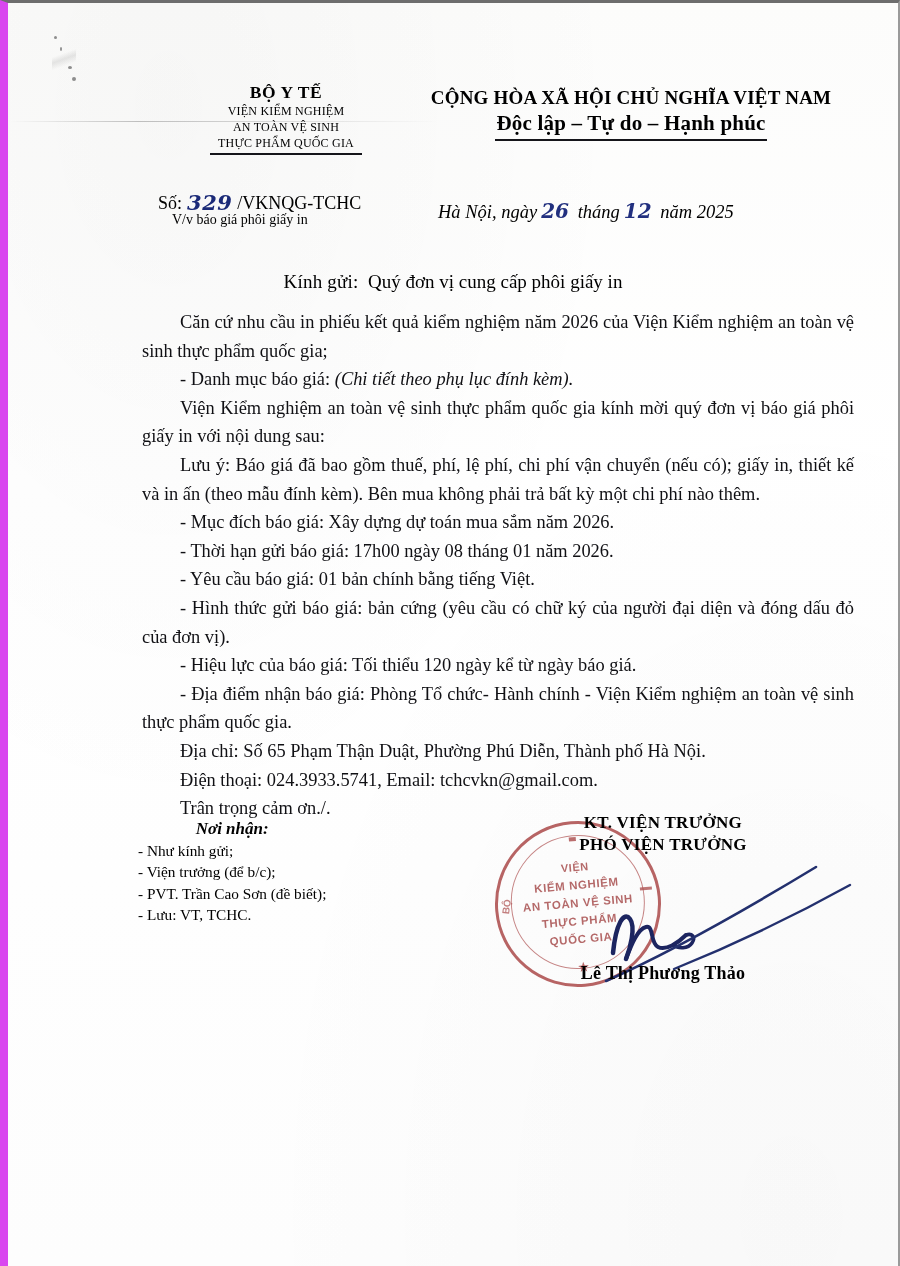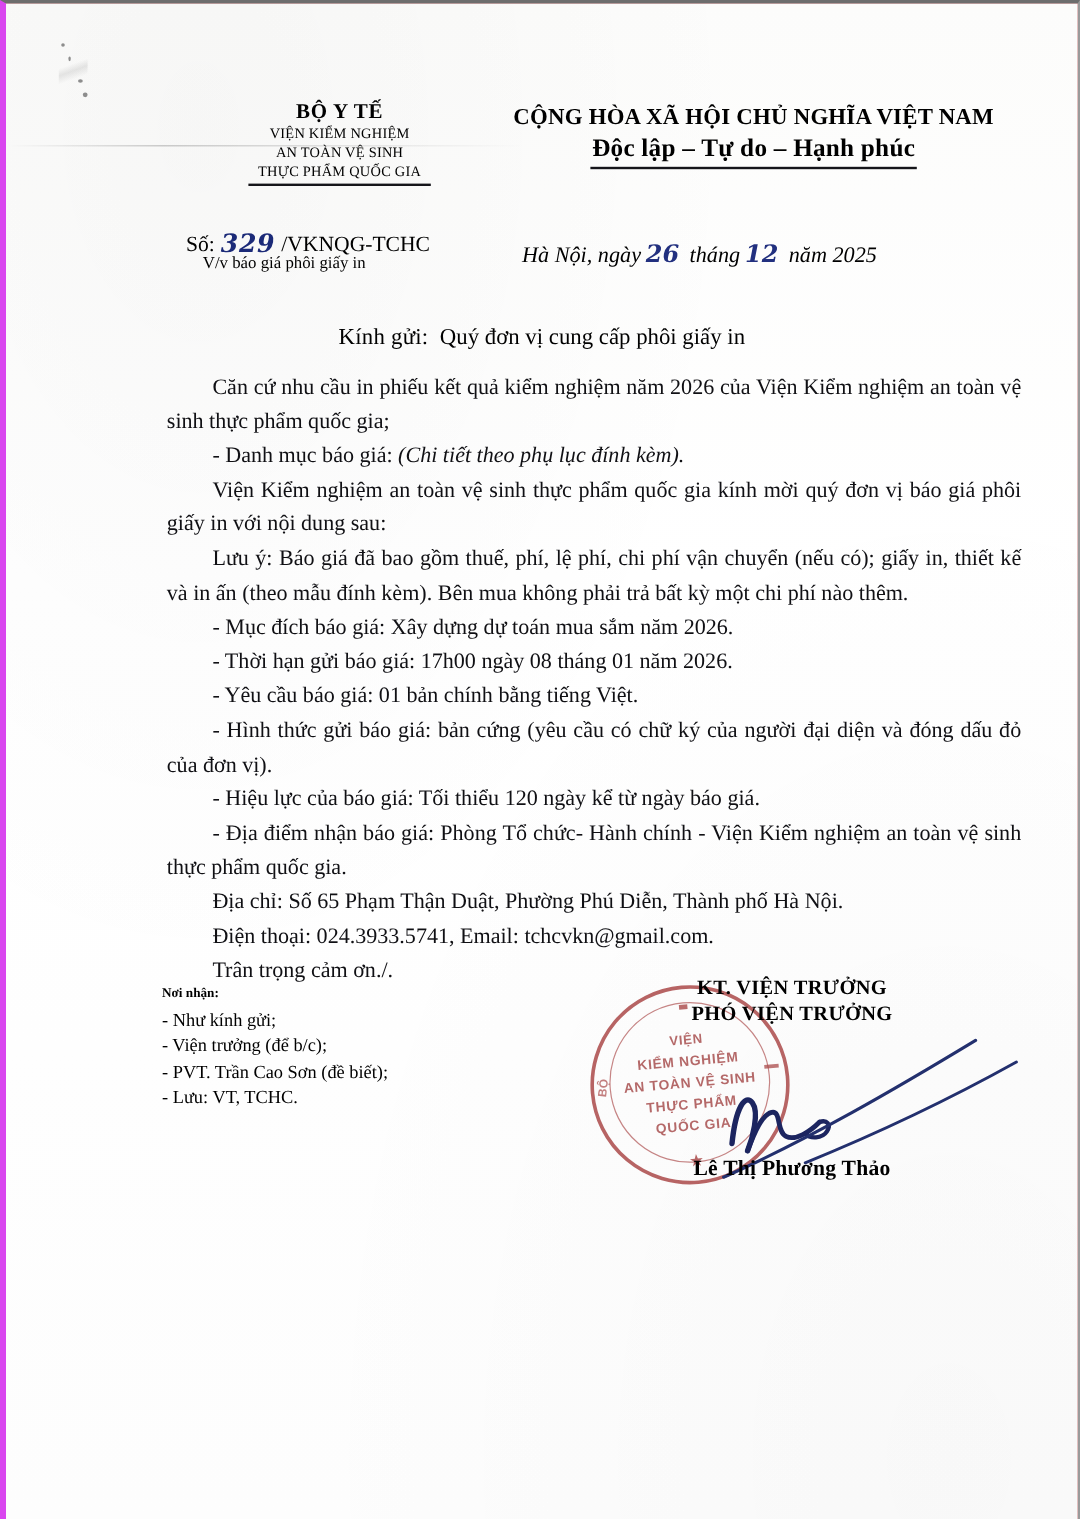--- a/index.html
+++ b/index.html
@@ -5,23 +5,23 @@
   html,body{margin:0;padding:0;}
   body{
     width:900px;height:1266px;
     background:#bfbfbf;
     font-family:"Liberation Serif","DejaVu Serif",serif;
     overflow:hidden;
   }
   #page{
     position:relative;
     width:900px;height:1266px;
-    background:#fca5a5;
+    background:#84cc16;
     box-sizing:border-box;
-    border-left:5px solid #d946ef;
+    border-left:8px solid #d946ef;
     border-top:3px solid #6d6d6d;
     border-right:2px solid #9a9a9a;
     overflow:hidden;
   }
   .paper{
     position:absolute;inset:0;
     background:
       radial-gradient(ellipse at 18% 8%, rgba(0,0,0,.025), rgba(0,0,0,0) 45%),
       radial-gradient(ellipse at 88% 96%, rgba(0,0,0,.02), rgba(0,0,0,0) 50%),
       linear-gradient(180deg,#fcfcfb 0%,#ffffff 38%,#fdfdfd 100%);
@@ -70,21 +70,21 @@
     position:absolute;left:134px;top:305px;width:712px;
     font-size:18.4px;line-height:28.6px;text-align:justify;
     color:#101014;
   }
   .body p{margin:0;}
   .ind{text-indent:38px;}
   .ital{font-style:italic;}
 
   
   .noinhan{position:absolute;left:130px;top:815px;font-size:15.3px;line-height:21.5px;}
-  .nn-title{font-weight:bold;font-size:11px;}
+  .nn-title{font-style:italic;font-weight:bold;font-size:17px;text-align:center;}
   .sigblock{position:absolute;left:505px;top:810px;width:300px;text-align:center;}
   .sig1{font-size:17px;font-weight:bold;letter-spacing:.3px;}
   .sig2{font-size:17px;font-weight:bold;letter-spacing:.3px;margin-top:2px;}
   .signame{position:absolute;left:505px;top:960px;width:300px;text-align:center;
            font-size:18px;font-weight:bold;letter-spacing:.2px;}
 
   
   .seal{position:absolute;left:487px;top:818px;width:166px;height:166px;
         transform:rotate(-5deg);opacity:.92;}
   .seal-outer{position:absolute;inset:0;border:3px solid #a33a3a;border-radius:50%;

